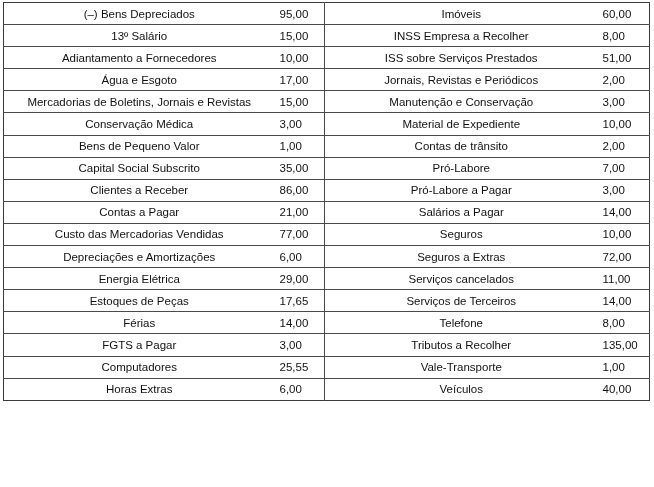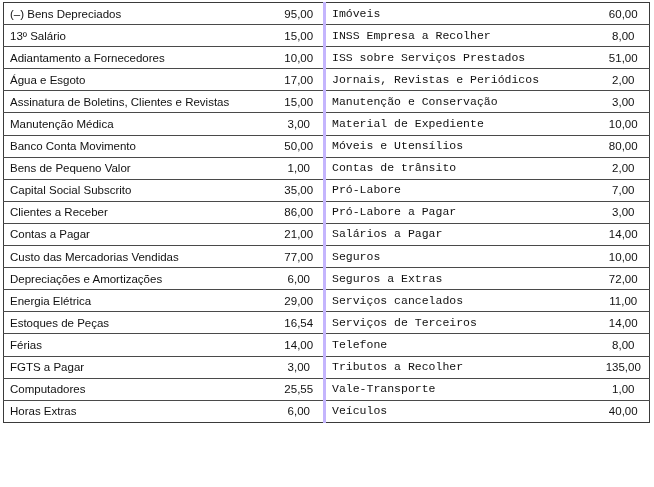--- a/index.html
+++ b/index.html
@@ -38,30 +38,29 @@
   table.ledger td {
     height: 21.1px;
     padding: 0 5px 0 6px;
     font-size: 11.5px;
     line-height: 20px;
     border-bottom: 1px solid #4a4a4a;
     white-space: nowrap;
     overflow: hidden;
     vertical-align: middle;
   }
-  td.label { text-align: left; }
-  td.value { text-align: center; padding-right: 6px; }
+  td.label { text-align: center; }
+  td.value { text-align: left; padding-right: 6px; }
 
   
   td.val-left {
     border-right: 1px solid #4a4a4a;
   }
   td.label-right {
-    border-left: 3px solid #c4b5fd;
-    font-family: Liberation Mono, monospace;
+    border-left: 1px solid #c4b5fd;
   }
   tr:last-child td { border-bottom: none; }
 </style>
 </head>
 <body>
 
 <div id="sheet">
   <table class="ledger">
     <colgroup>
       <col class="c-label-l">
@@ -88,36 +87,30 @@
           <td class="label label-right">ISS sobre Serviços Prestados</td>
           <td class="value val-right">51,00</td>
         </tr>
         <tr>
           <td class="label">Água e Esgoto</td>
           <td class="value val-left">17,00</td>
           <td class="label label-right">Jornais, Revistas e Periódicos</td>
           <td class="value val-right">2,00</td>
         </tr>
         <tr>
-          <td class="label">Assinatura de Boletins, Clientes e Revistas</td>
+          <td class="label">Mercadorias de Boletins, Jornais e Revistas</td>
           <td class="value val-left">15,00</td>
           <td class="label label-right">Manutenção e Conservação</td>
           <td class="value val-right">3,00</td>
         </tr>
         <tr>
-          <td class="label">Manutenção Médica</td>
+          <td class="label">Conservação Médica</td>
           <td class="value val-left">3,00</td>
           <td class="label label-right">Material de Expediente</td>
           <td class="value val-right">10,00</td>
-        </tr>
-        <tr>
-          <td class="label">Banco Conta Movimento</td>
-          <td class="value val-left">50,00</td>
-          <td class="label label-right">Móveis e Utensílios</td>
-          <td class="value val-right">80,00</td>
         </tr>
         <tr>
           <td class="label">Bens de Pequeno Valor</td>
           <td class="value val-left">1,00</td>
           <td class="label label-right">Contas de trânsito</td>
           <td class="value val-right">2,00</td>
         </tr>
         <tr>
           <td class="label">Capital Social Subscrito</td>
           <td class="value val-left">35,00</td>
@@ -149,21 +142,21 @@
           <td class="value val-right">72,00</td>
         </tr>
         <tr>
           <td class="label">Energia Elétrica</td>
           <td class="value val-left">29,00</td>
           <td class="label label-right">Serviços cancelados</td>
           <td class="value val-right">11,00</td>
         </tr>
         <tr>
           <td class="label">Estoques de Peças</td>
-          <td class="value val-left">16,54</td>
+          <td class="value val-left">17,65</td>
           <td class="label label-right">Serviços de Terceiros</td>
           <td class="value val-right">14,00</td>
         </tr>
         <tr>
           <td class="label">Férias</td>
           <td class="value val-left">14,00</td>
           <td class="label label-right">Telefone</td>
           <td class="value val-right">8,00</td>
         </tr>
         <tr>

